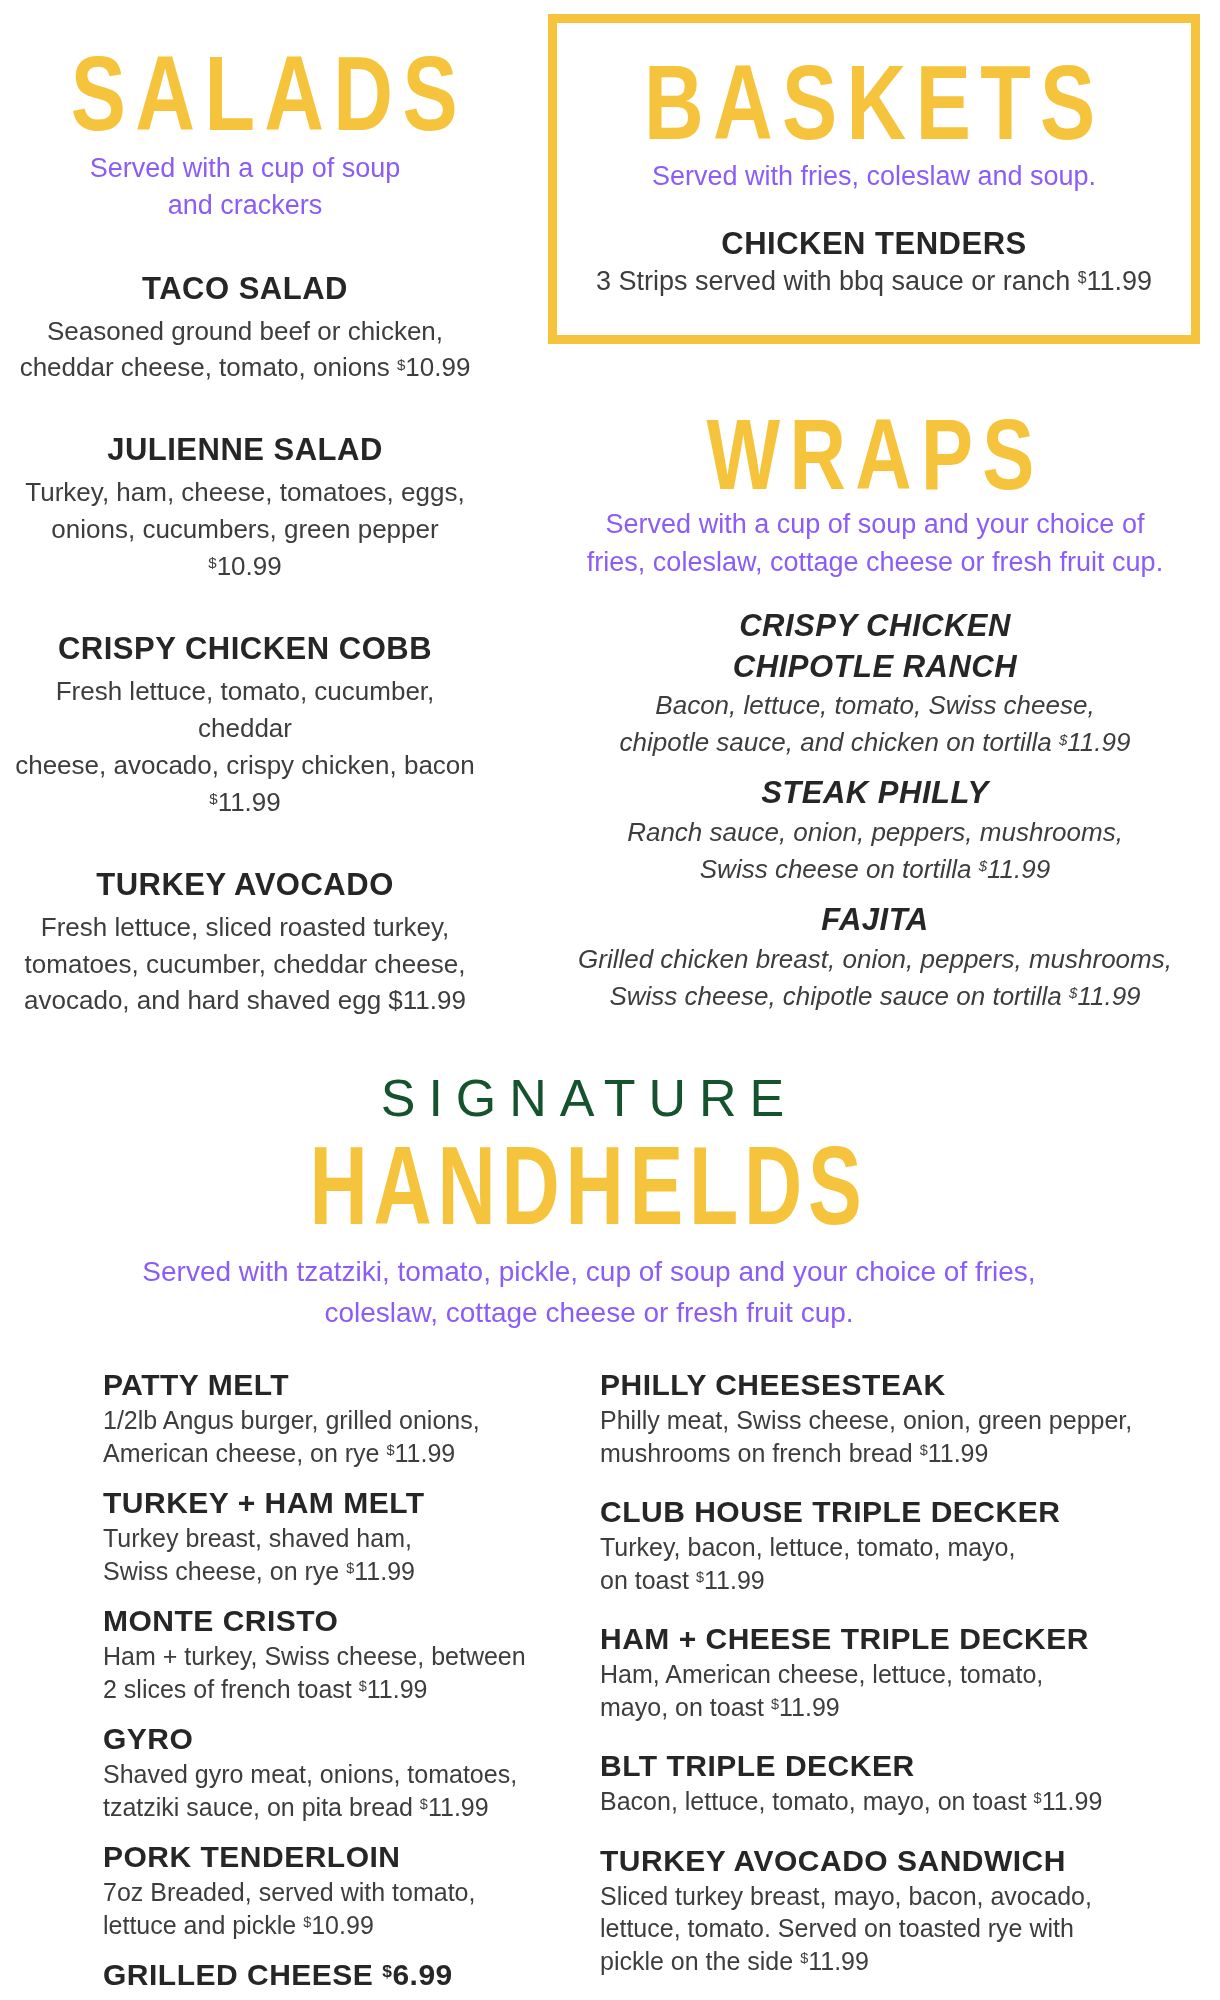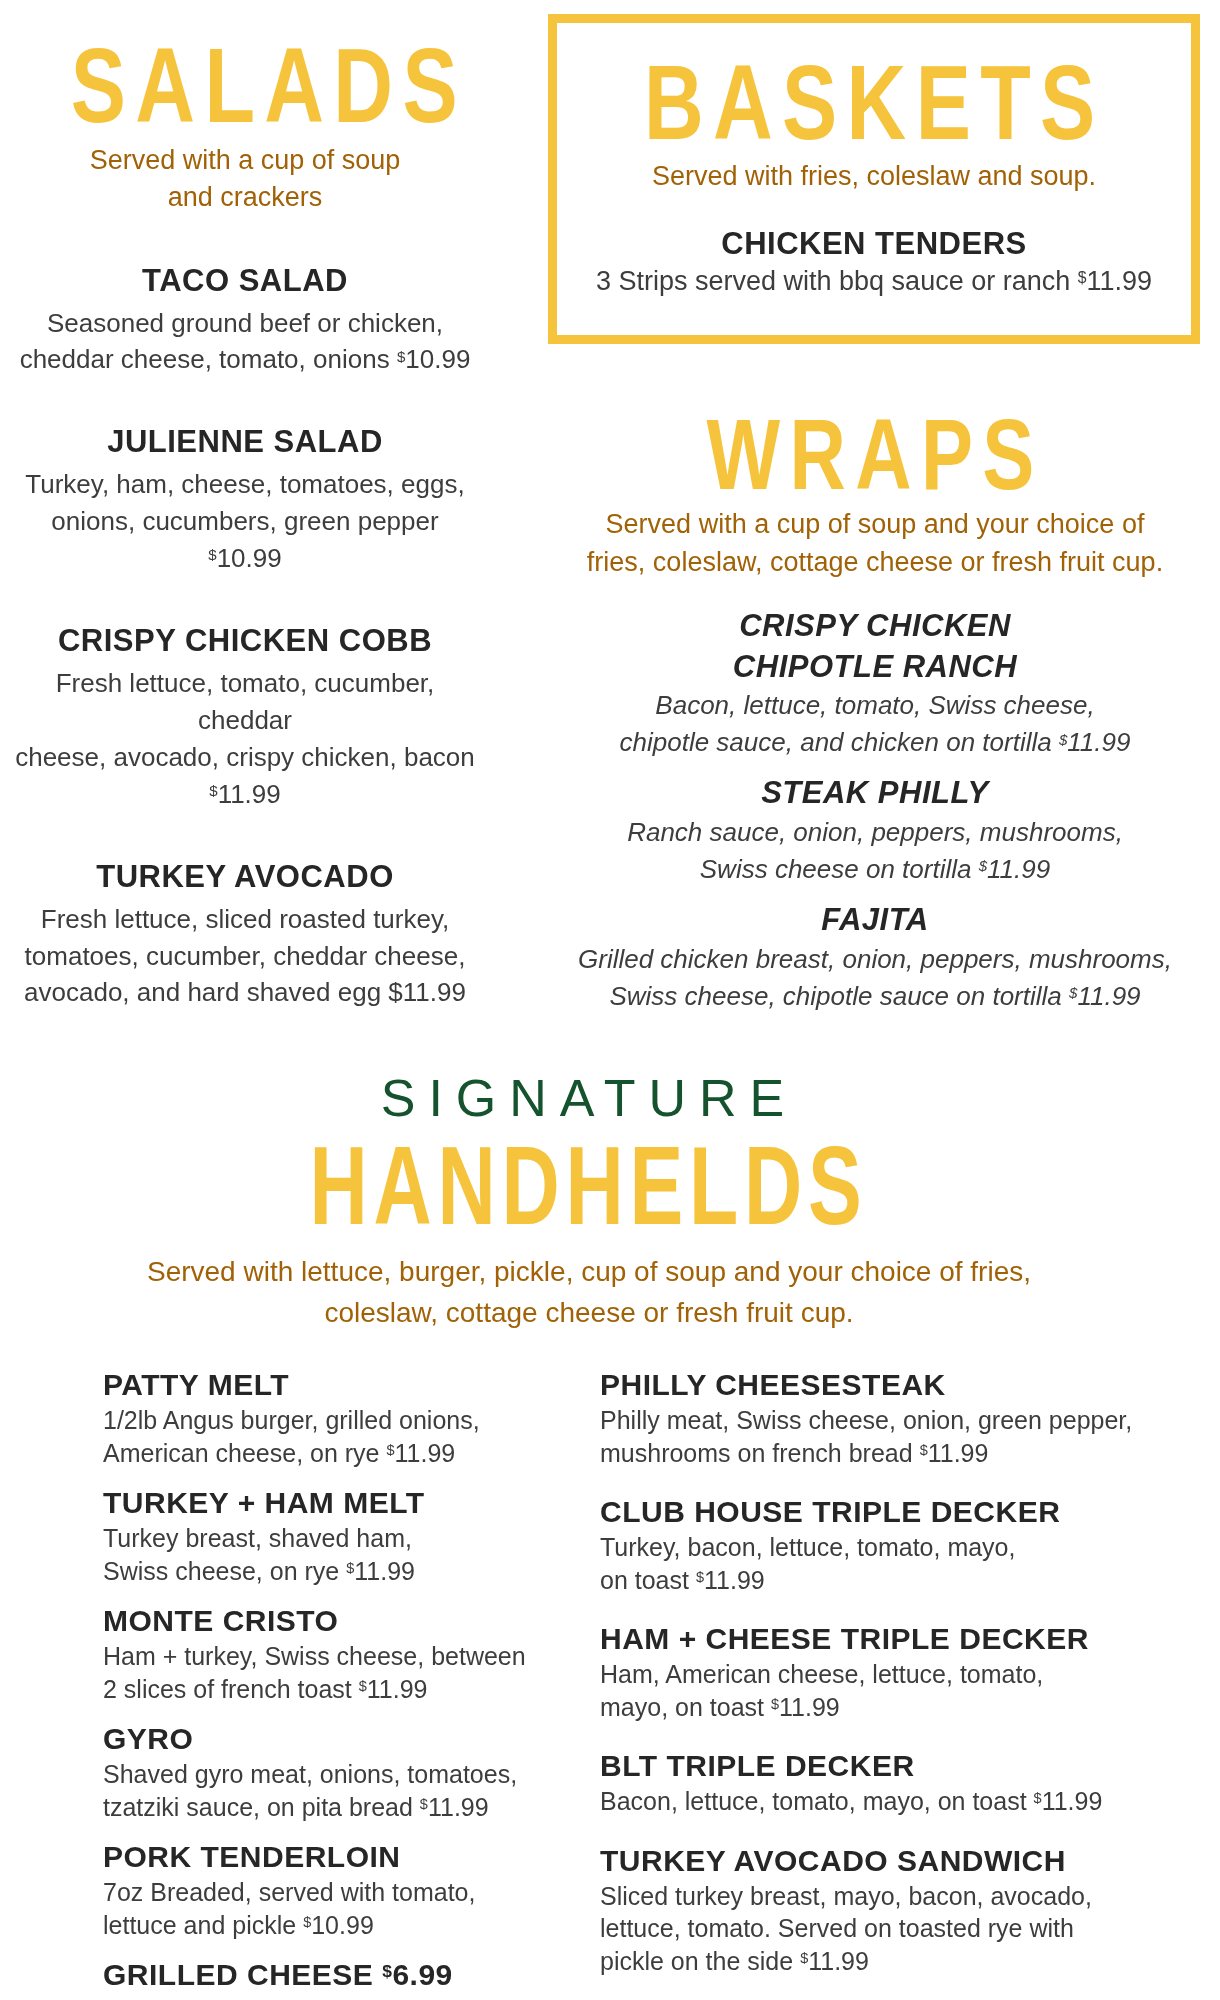--- a/index.html
+++ b/index.html
@@ -12,30 +12,30 @@
     width:1220px;height:2000px;position:relative;overflow:hidden;
     background:#ffffff;
     font-family:"Liberation Sans", sans-serif;
     color:var(--body);
   }
   
   .sec-title{color:var(--yellow);font-weight:bold;line-height:1;white-space:nowrap;}
   .squeeze{display:inline-block;transform:scaleX(0.78);transform-origin:50% 50%;letter-spacing:12px;}
   .squeeze-tight{display:inline-block;transform:scaleX(0.72);transform-origin:50% 50%;letter-spacing:8px;}
 
-  .sub{color:#a16207;}
+  .sub{color:#8b5cf6;}
 
   
   .mi-name{font-weight:bold;color:var(--ink);letter-spacing:0.5px;}
   .mi-desc{color:var(--body);}
   .price{white-space:nowrap;}
   .d{font-size:0.58em;position:relative;top:-0.45em;}
 
   
-  #salads-col{position:absolute;left:15px;top:32px;width:460px;text-align:center;}
+  #salads-col{position:absolute;left:15px;top:40px;width:460px;text-align:center;}
   #salads-col .sec-title{font-size:106px;}
   #salads-col .sub{font-size:27px;line-height:1.38;margin-top:4px;}
   #salads-col .mi{margin-top:46px;}
   #salads-col .mi-name{font-size:31px;margin-bottom:6px;}
   #salads-col .mi-desc{font-size:26px;line-height:1.42;}
 
   
   #baskets-box{
     position:absolute;left:548px;top:14px;width:652px;height:330px;
     box-sizing:border-box;border:9px solid var(--yellow);
@@ -172,21 +172,21 @@
         <span class="price"><span class="d">$</span><span>11.99</span></span>
       </div>
     </div>
   </div>
 </section>
 
 <section id="handhelds-header">
   <div id="hh-signature">SIGNATURE</div>
   <div class="sec-title"><span class="squeeze-tight">HANDHELDS</span></div>
   <div class="sub">
-    <span>Served with lettuce, burger, pickle, cup of soup and your choice of fries,</span><br>
+    <span>Served with tzatziki, tomato, pickle, cup of soup and your choice of fries,</span><br>
     <span>coleslaw, cottage cheese or fresh fruit cup.</span>
   </div>
 </section>
 
 <section id="hh-left" class="hh-col">
   <div class="mi">
     <div class="mi-name">PATTY MELT</div>
     <div class="mi-desc">
       <span>1/2lb Angus burger, grilled onions,</span><br>
       <span>American cheese, on rye</span>

